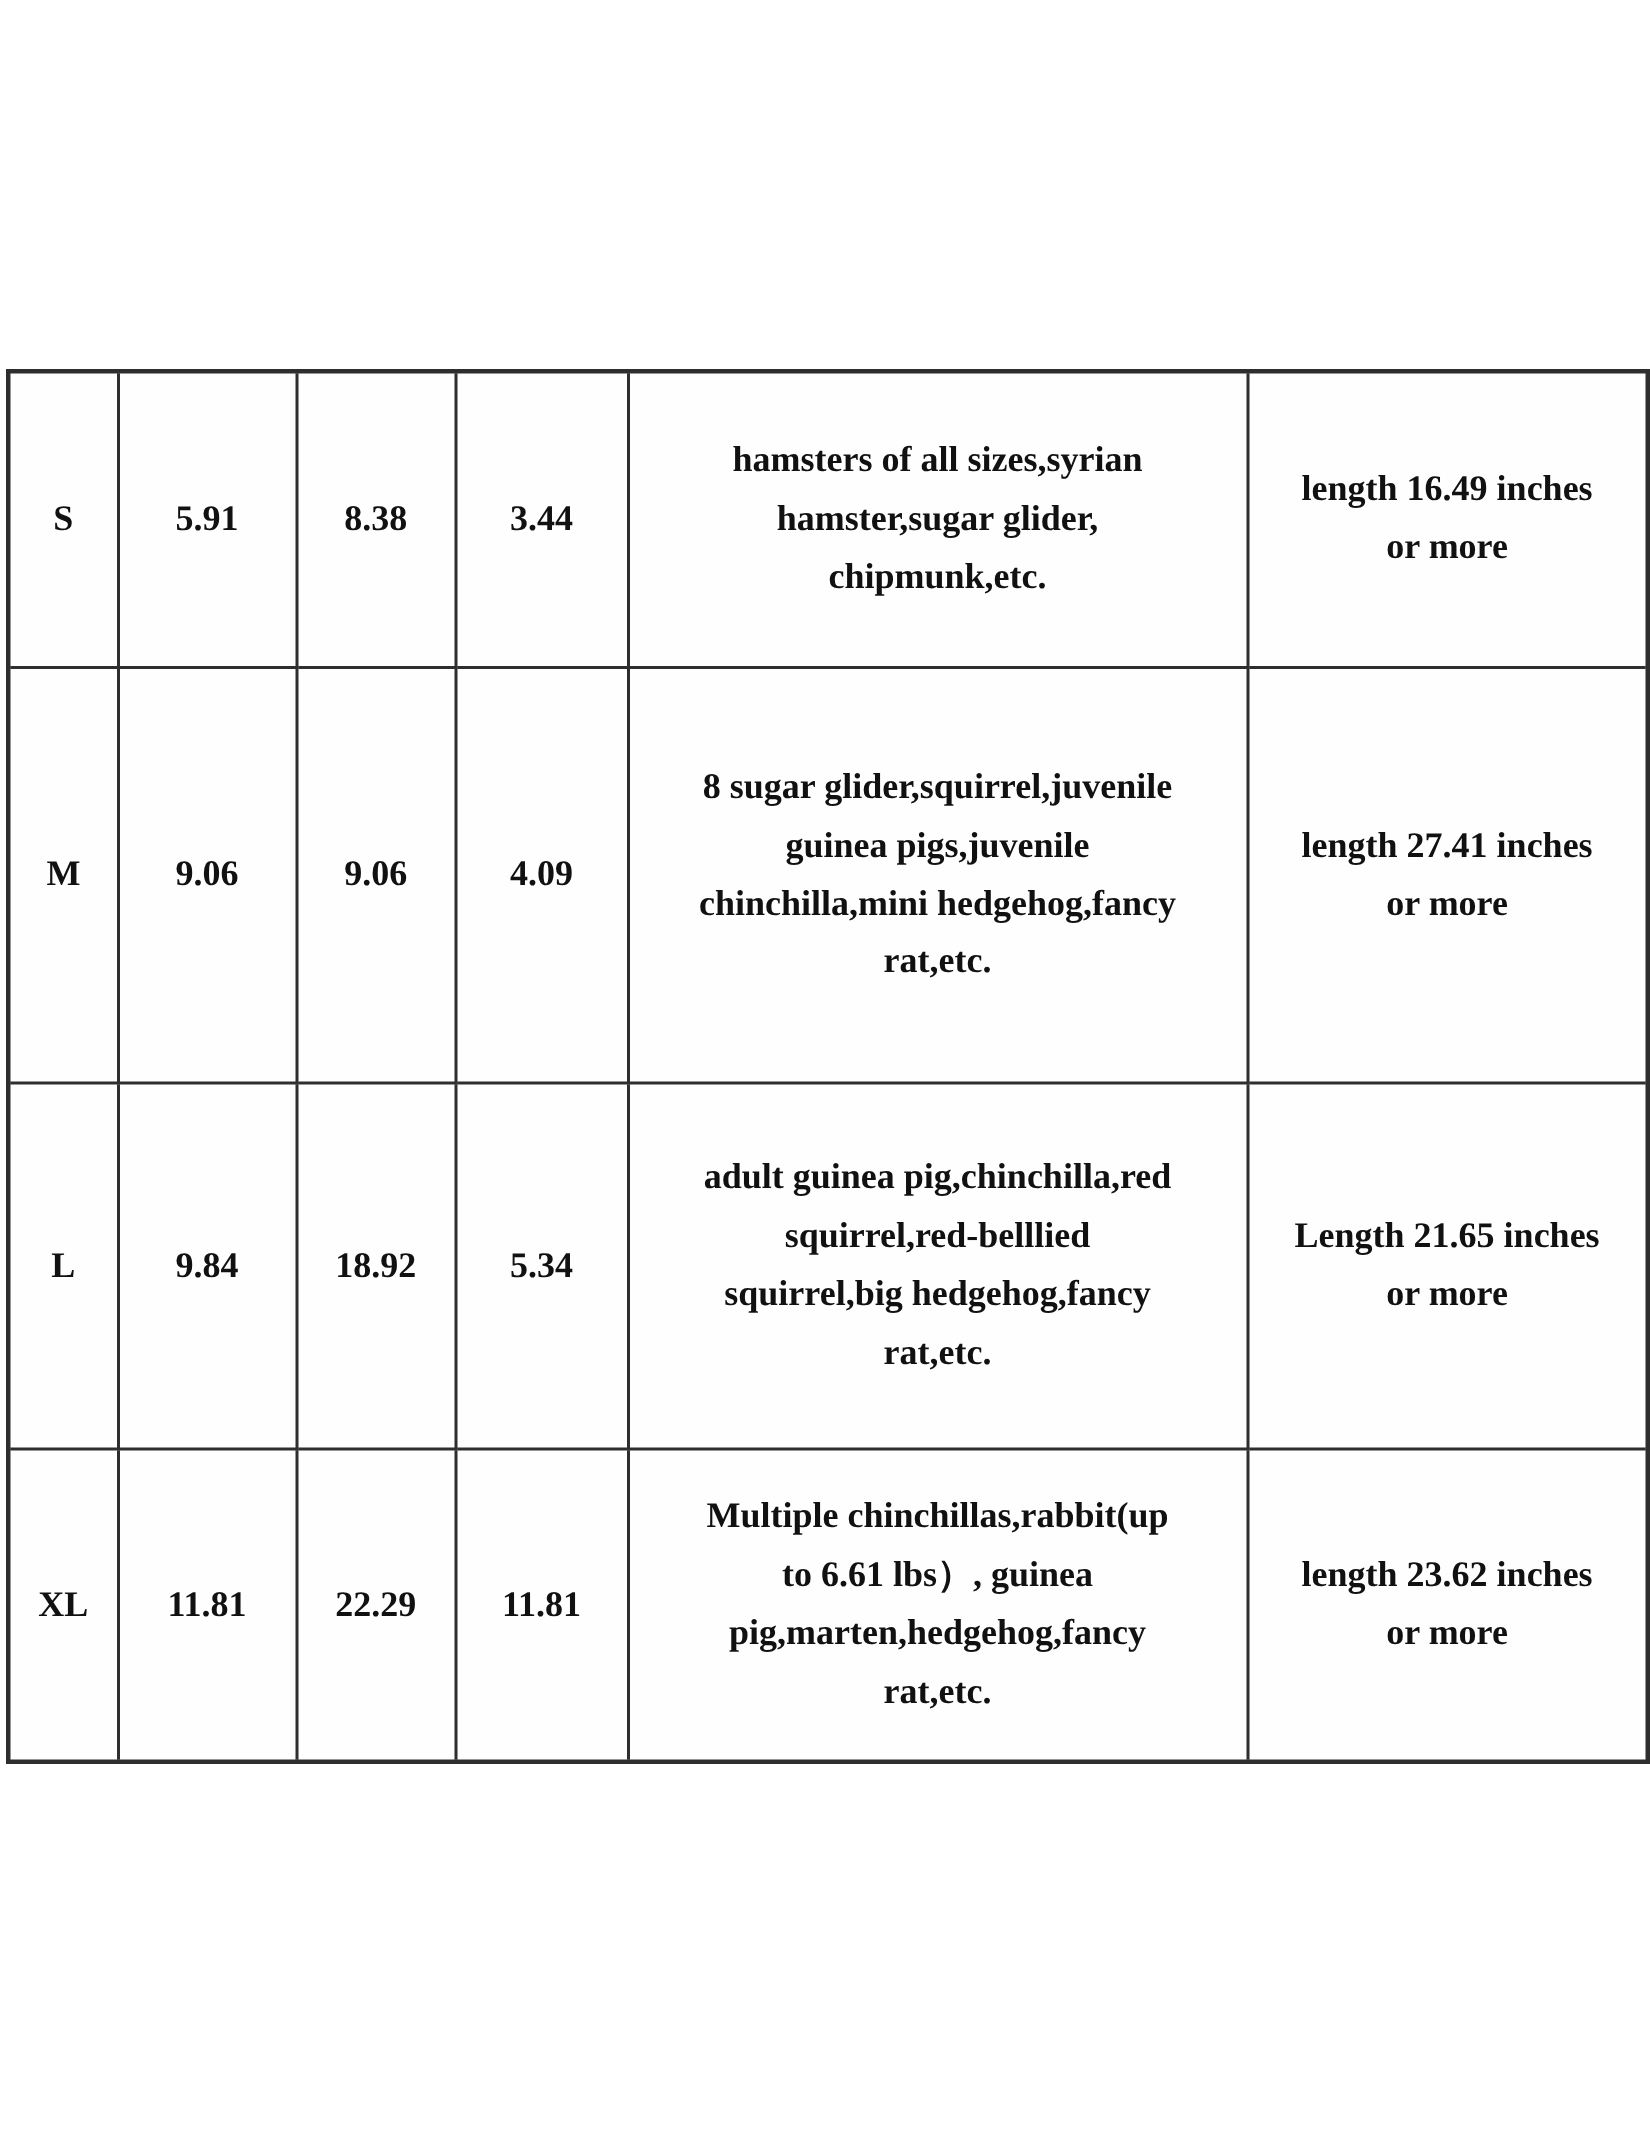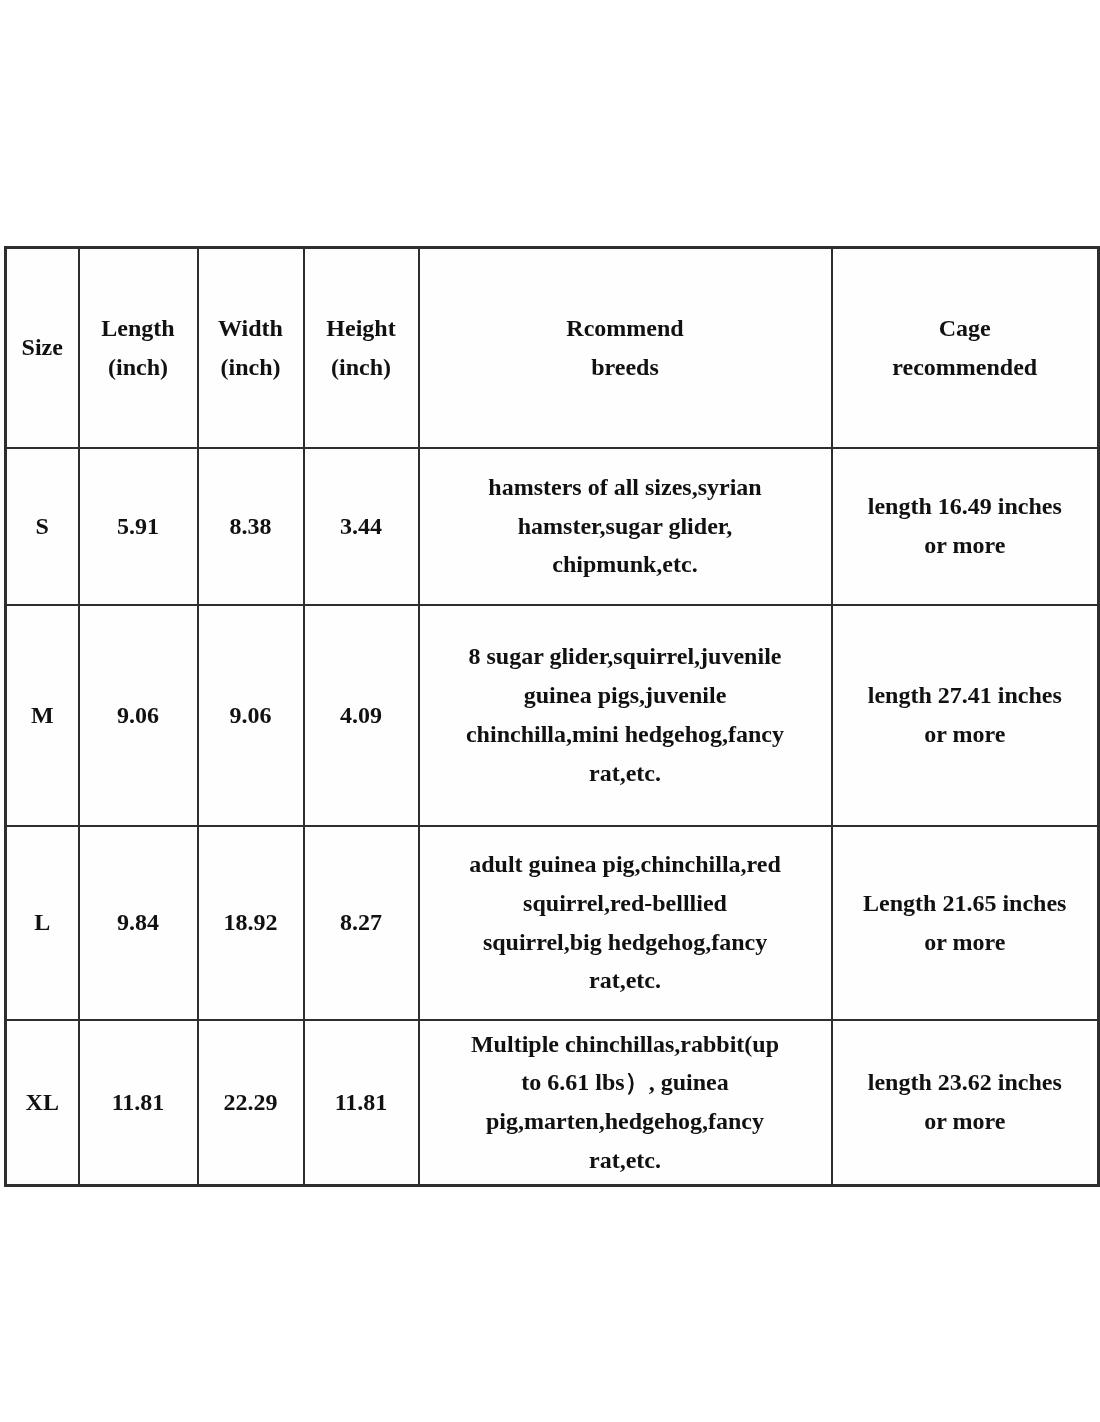--- a/index.html
+++ b/index.html
@@ -58,33 +58,20 @@
   <table class="size-chart">
     <colgroup>
       <col class="c-size">
       <col class="c-length">
       <col class="c-width">
       <col class="c-height">
       <col class="c-breeds">
       <col class="c-cage">
     </colgroup>
     <tbody>
-      <tr class="r-header">
-        <th>Size</th>
-        <th>Length
-(inch)</th>
-        <th>Width
-(inch)</th>
-        <th>Height
-(inch)</th>
-        <th>Rcommend
-breeds</th>
-        <th>Cage
-recommended</th>
-      </tr>
       <tr class="r-s">
         <td>S</td>
         <td>5.91</td>
         <td>8.38</td>
         <td>3.44</td>
         <td>hamsters of all sizes,syrian
 hamster,sugar glider,
 chipmunk,etc.</td>
         <td>length 16.49 inches
 or more</td>
@@ -98,21 +85,21 @@
 guinea pigs,juvenile
 chinchilla,mini hedgehog,fancy
 rat,etc.</td>
         <td>length 27.41 inches
 or more</td>
       </tr>
       <tr class="r-l">
         <td>L</td>
         <td>9.84</td>
         <td>18.92</td>
-        <td>8.27</td>
+        <td>5.34</td>
         <td>adult guinea pig,chinchilla,red
 squirrel,red-belllied
 squirrel,big hedgehog,fancy
 rat,etc.</td>
         <td>Length 21.65 inches
 or more</td>
       </tr>
       <tr class="r-xl">
         <td>XL</td>
         <td>11.81</td>

